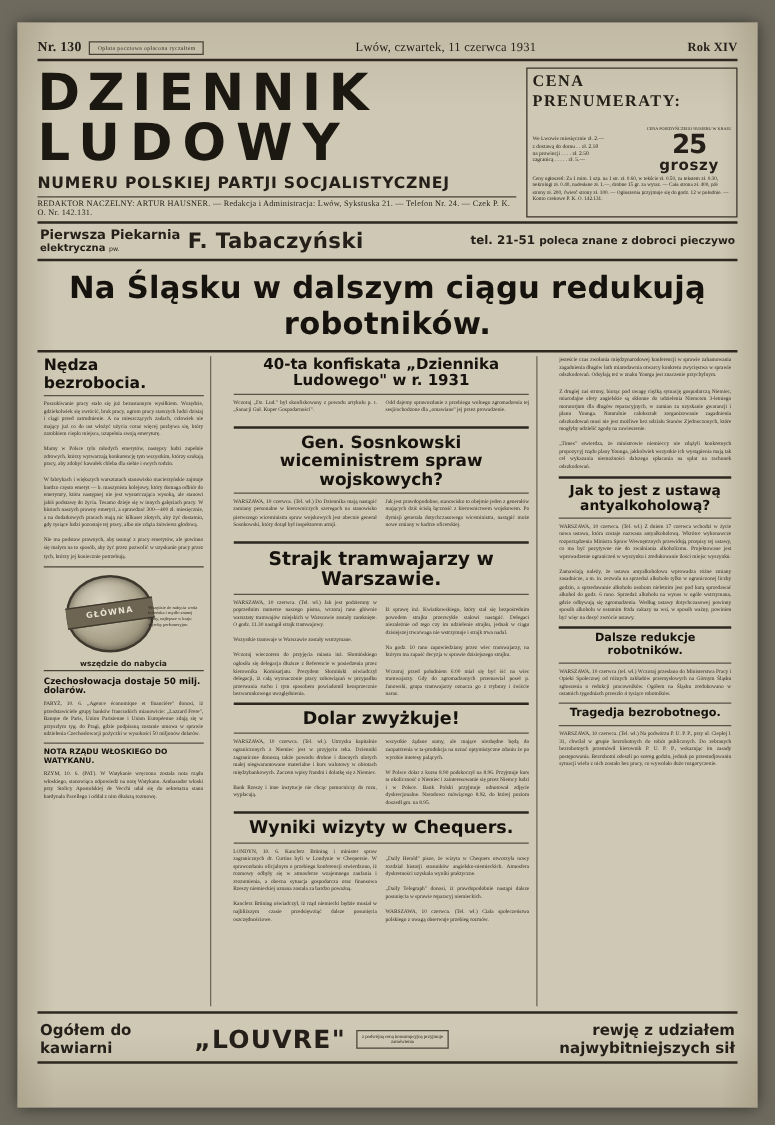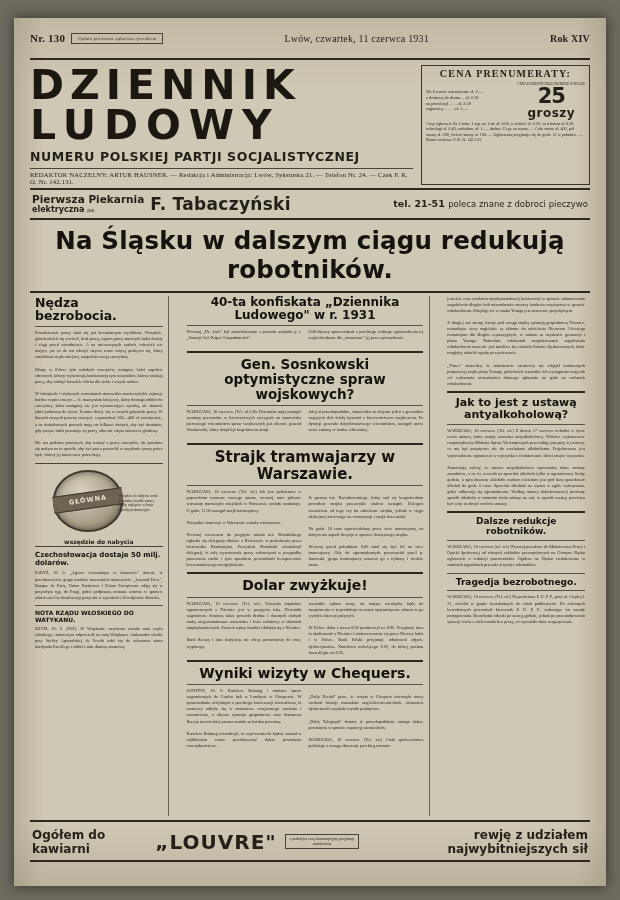--- a/index.html
+++ b/index.html
@@ -25,21 +25,21 @@
   }
   .inner{
     position:absolute;
     left:16px;top:14px;right:16px;bottom:12px;
   }
 
   
   .topline{
     display:flex;align-items:baseline;justify-content:space-between;
     font-size:9px;letter-spacing:.2px;
-    padding-bottom:14px;
+    padding-bottom:3px;
   }
   .topline .nr{font-size:11px;font-weight:bold;}
   .stamp{
     font-size:4.6px;border:1px solid #4a4338;padding:2px 6px;
     letter-spacing:.3px;margin-left:6px;color:#3a332a;
   }
   .topdate{font-size:10px;}
   .rok{font-size:10px;font-weight:bold;}
   .rule2{border-top:2px solid #2e2820;}
   .rule-thin{border-top:1px solid #5a5246;}
@@ -64,22 +64,22 @@
   }
   .mast-sub2{
     font-size:6.6px;letter-spacing:.2px;margin-top:4px;
     border-top:1px solid #4a4338;padding-top:2px;
   }
   .mast-right{
     width:176px;border:1px solid #3a332a;padding:2px 4px 3px;
     font-size:5px;line-height:1.25;
   }
   .cena-h{
-    text-align:center;font-size:10px;font-weight:bold;letter-spacing:1.2px;
-    margin-bottom:2px;
+    font-size:13px;font-weight:bold;letter-spacing:1.2px;
+    margin-bottom:12px;
   }
   .price-row{display:flex;gap:4px;align-items:center;}
   .price-col{flex:1 1 auto;font-size:4.4px;line-height:1.3;}
   .price-big{
     text-align:center;line-height:1;
   }
   .price-big .num{font-family:"DejaVu Sans",sans-serif;font-size:21px;font-weight:bold;letter-spacing:-1px;}
   .price-big .word{font-family:"DejaVu Sans",sans-serif;font-size:12px;font-weight:bold;letter-spacing:.5px;}
   .price-note{font-size:4.2px;line-height:1.3;margin-top:2px;}
 
@@ -87,21 +87,21 @@
   .bakery{
     display:flex;align-items:center;gap:6px;
     padding:3px 2px 3px;
   }
   .bk-l{font-family:"DejaVu Sans",sans-serif;font-size:10.5px;font-weight:bold;line-height:1.15;}
   .bk-l .sm{font-size:8px;font-weight:bold;}
   .bk-l .tiny{font-size:5px;font-weight:normal;}
   .bk-c{font-family:"DejaVu Sans",sans-serif;font-size:17px;font-weight:bold;letter-spacing:.3px;}
   .bk-r{font-family:"DejaVu Sans",sans-serif;font-size:13px;font-weight:bold;line-height:1.15;text-align:right;flex:1 1 auto;}
   .bk-r .l2{font-size:9.5px;}
-  .bk-r .l2 .light{font-weight:normal;font-size:8.5px;}
+  .bk-r .l2 .light{font-weight:bold;font-size:8.5px;}
 
   
   .banner{
     font-family:"DejaVu Sans",sans-serif;
     font-weight:bold;
     font-size:24.5px;
     letter-spacing:.2px;
     text-align:center;
     padding:6px 0 7px;
     color:#16130e;
@@ -276,21 +276,21 @@
     </div>
 
     <div class="col c2">
       <h2 class="hd hd-e">40-ta konfiskata „Dziennika Ludowego" w r. 1931</h2>
       <div class="rule-thin"></div>
       <div class="body b2" style="white-space:pre-line;margin-top:3px;">Wczoraj „Dz. Lud." był skonfiskowany z powodu artykułu p. t. „Sanacji Guł. Kuper Gospodarności".
 
 Odd dajemy sprawozdanie z przebiegu wolnego zgromadzenia tej sesji/ochodzone dla „omawiane" jej przez prowadzenie.</div>
       <div class="hr-d"></div>
 
-      <h2 class="hd hd-b">Gen. Sosnkowski optymistyczne spraw wojskowych?</h2>
+      <h2 class="hd hd-b">Gen. Sosnkowski wiceministrem spraw wojskowych?</h2>
       <div class="rule-thin"></div>
       <div class="body b2" style="white-space:pre-line;margin-top:3px;">WARSZAWA, 10 czerwca. (Tel. wł.) Do Dziennika mają nastąpić zamiany personalne w kierowniczych szeregach na stanowisko pierwszego wiceministra spraw wojskowych jest obecnie generał Sosnkowski, który dotąd był inspektorem armji.
 
 Jak jest prawdopodobne, stanowisko to obejmie jeden z generałów mających dziś ścisłą łączność z kierownictwem wojskowem. Po dymisji generała dotychczasowego wiceministra, nastąpić może nowe zmiany w kadrze oficerskiej.</div>
       <div class="hr-d"></div>
 
       <h2 class="hd hd-c">Strajk tramwajarzy w Warszawie.</h2>
       <div class="rule-thin"></div>
       <div class="body b2" style="white-space:pre-line;margin-top:3px;">WARSZAWA, 10 czerwca. (Tel. wł.) Jak jest podziemny w poprzednim numerze naszego pisma, wczoraj rano głównie warsztaty tramwajów miejskich w Warszawie zostały zamknięte. O godz. 11.30 nastąpił strajk tramwajowy.
 

